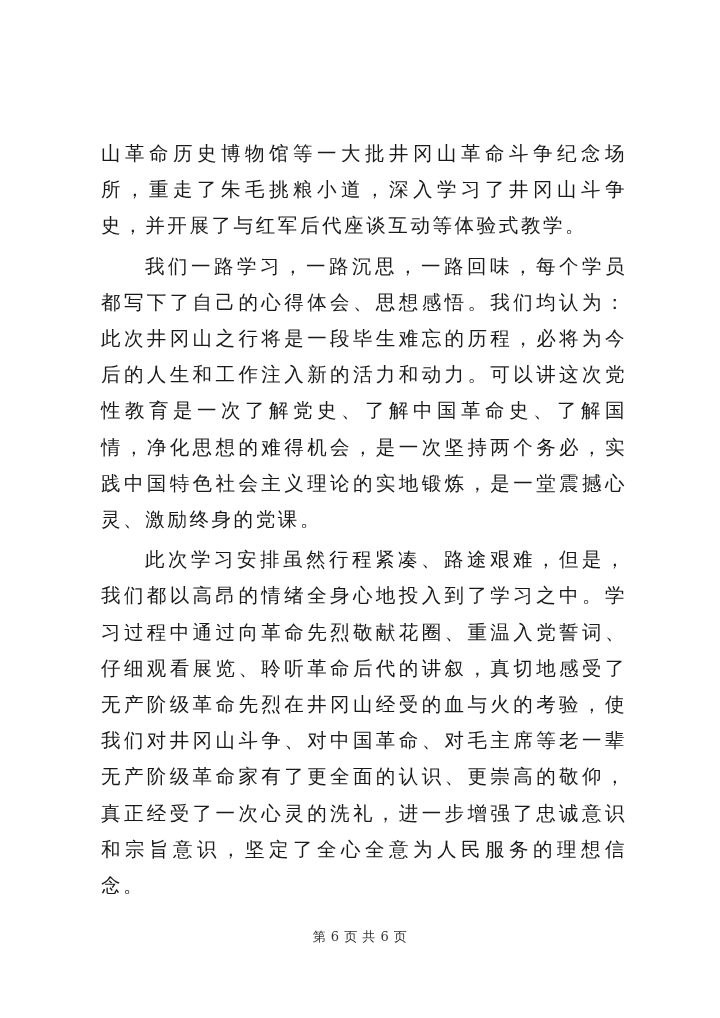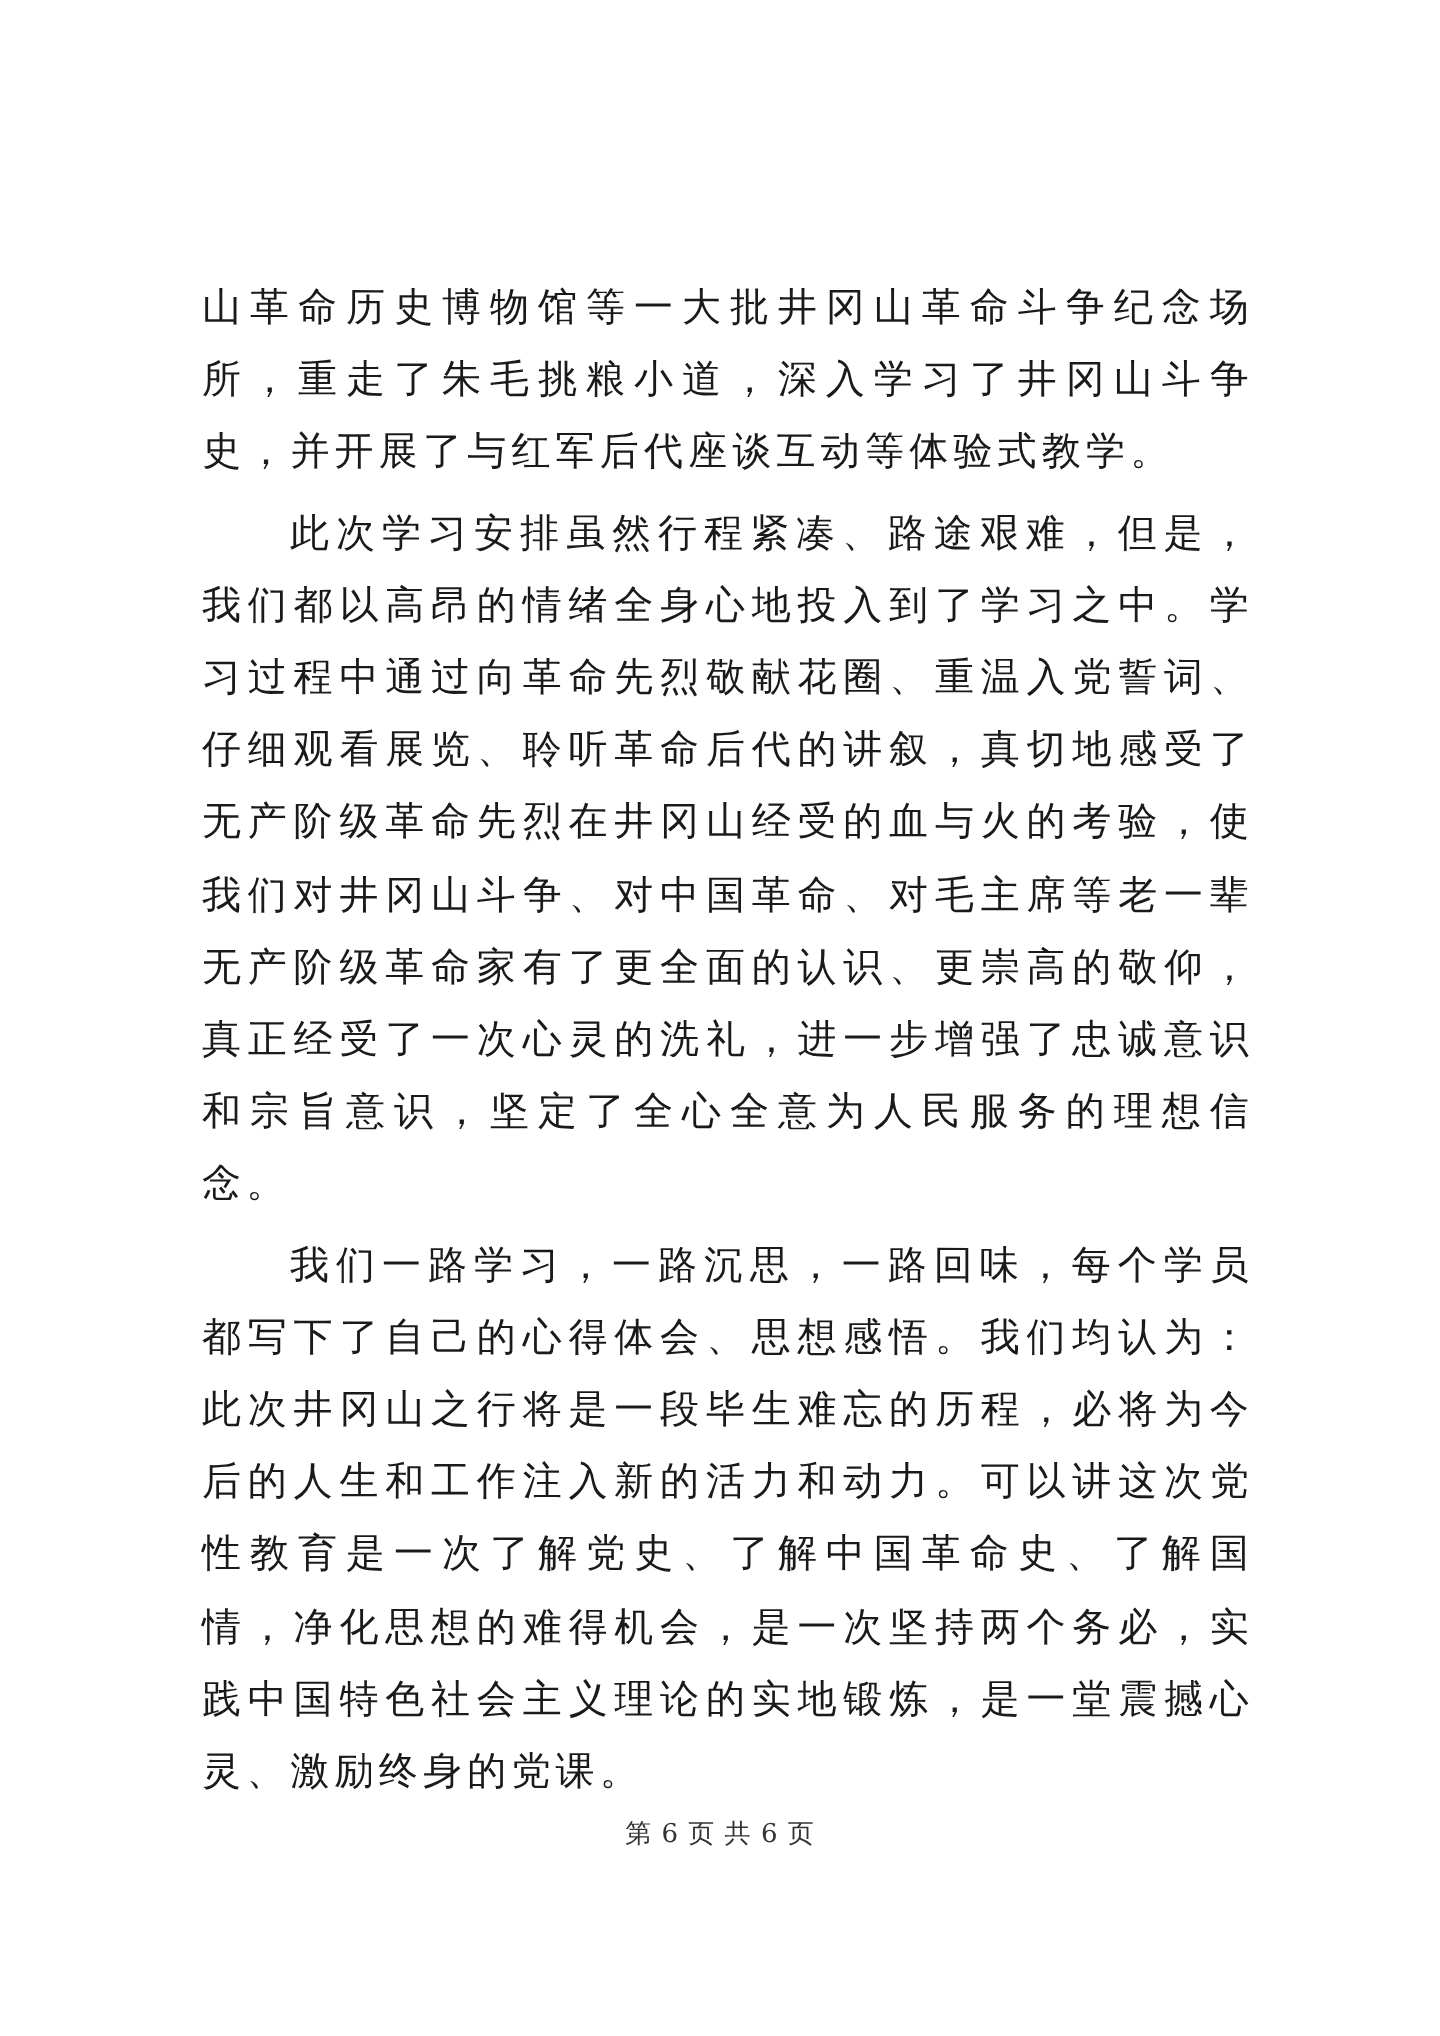--- a/index.html
+++ b/index.html
@@ -28,31 +28,31 @@
     letter-spacing: 2.6px;
     text-align: justify;
     text-justify: inter-character;
     word-break: break-all;
   }
   .para.indent {
     text-indent: 44px;
   }
   .footer {
     position: absolute;
-    top: 908px;
+    top: 928px;
     left: 0;
     width: 720px;
     text-align: center;
     font-size: 13px;
     color: #333;
     letter-spacing: 0.5px;
   }
 </style>
 </head>
 <body>
 
 <div class="page">
   <p class="para">山革命历史博物馆等一大批井冈山革命斗争纪念场所，重走了朱毛挑粮小道，深入学习了井冈山斗争史，并开展了与红军后代座谈互动等体验式教学。</p>
+  <p class="para indent">我们一路学习，一路沉思，一路回味，每个学员都写下了自己的心得体会、思想感悟。我们均认为：此次井冈山之行将是一段毕生难忘的历程，必将为今后的人生和工作注入新的活力和动力。可以讲这次党性教育是一次了解党史、了解中国革命史、了解国情，净化思想的难得机会，是一次坚持两个务必，实践中国特色社会主义理论的实地锻炼，是一堂震撼心灵、激励终身的党课。</p>
   <p class="para indent">此次学习安排虽然行程紧凑、路途艰难，但是，我们都以高昂的情绪全身心地投入到了学习之中。学习过程中通过向革命先烈敬献花圈、重温入党誓词、仔细观看展览、聆听革命后代的讲叙，真切地感受了无产阶级革命先烈在井冈山经受的血与火的考验，使我们对井冈山斗争、对中国革命、对毛主席等老一辈无产阶级革命家有了更全面的认识、更崇高的敬仰，真正经受了一次心灵的洗礼，进一步增强了忠诚意识和宗旨意识，坚定了全心全意为人民服务的理想信念。</p>
-  <p class="para indent">我们一路学习，一路沉思，一路回味，每个学员都写下了自己的心得体会、思想感悟。我们均认为：此次井冈山之行将是一段毕生难忘的历程，必将为今后的人生和工作注入新的活力和动力。可以讲这次党性教育是一次了解党史、了解中国革命史、了解国情，净化思想的难得机会，是一次坚持两个务必，实践中国特色社会主义理论的实地锻炼，是一堂震撼心灵、激励终身的党课。</p>
 </div>
 
 <div class="footer">第 6 页  共 6 页</div>
 
 </body></html>

